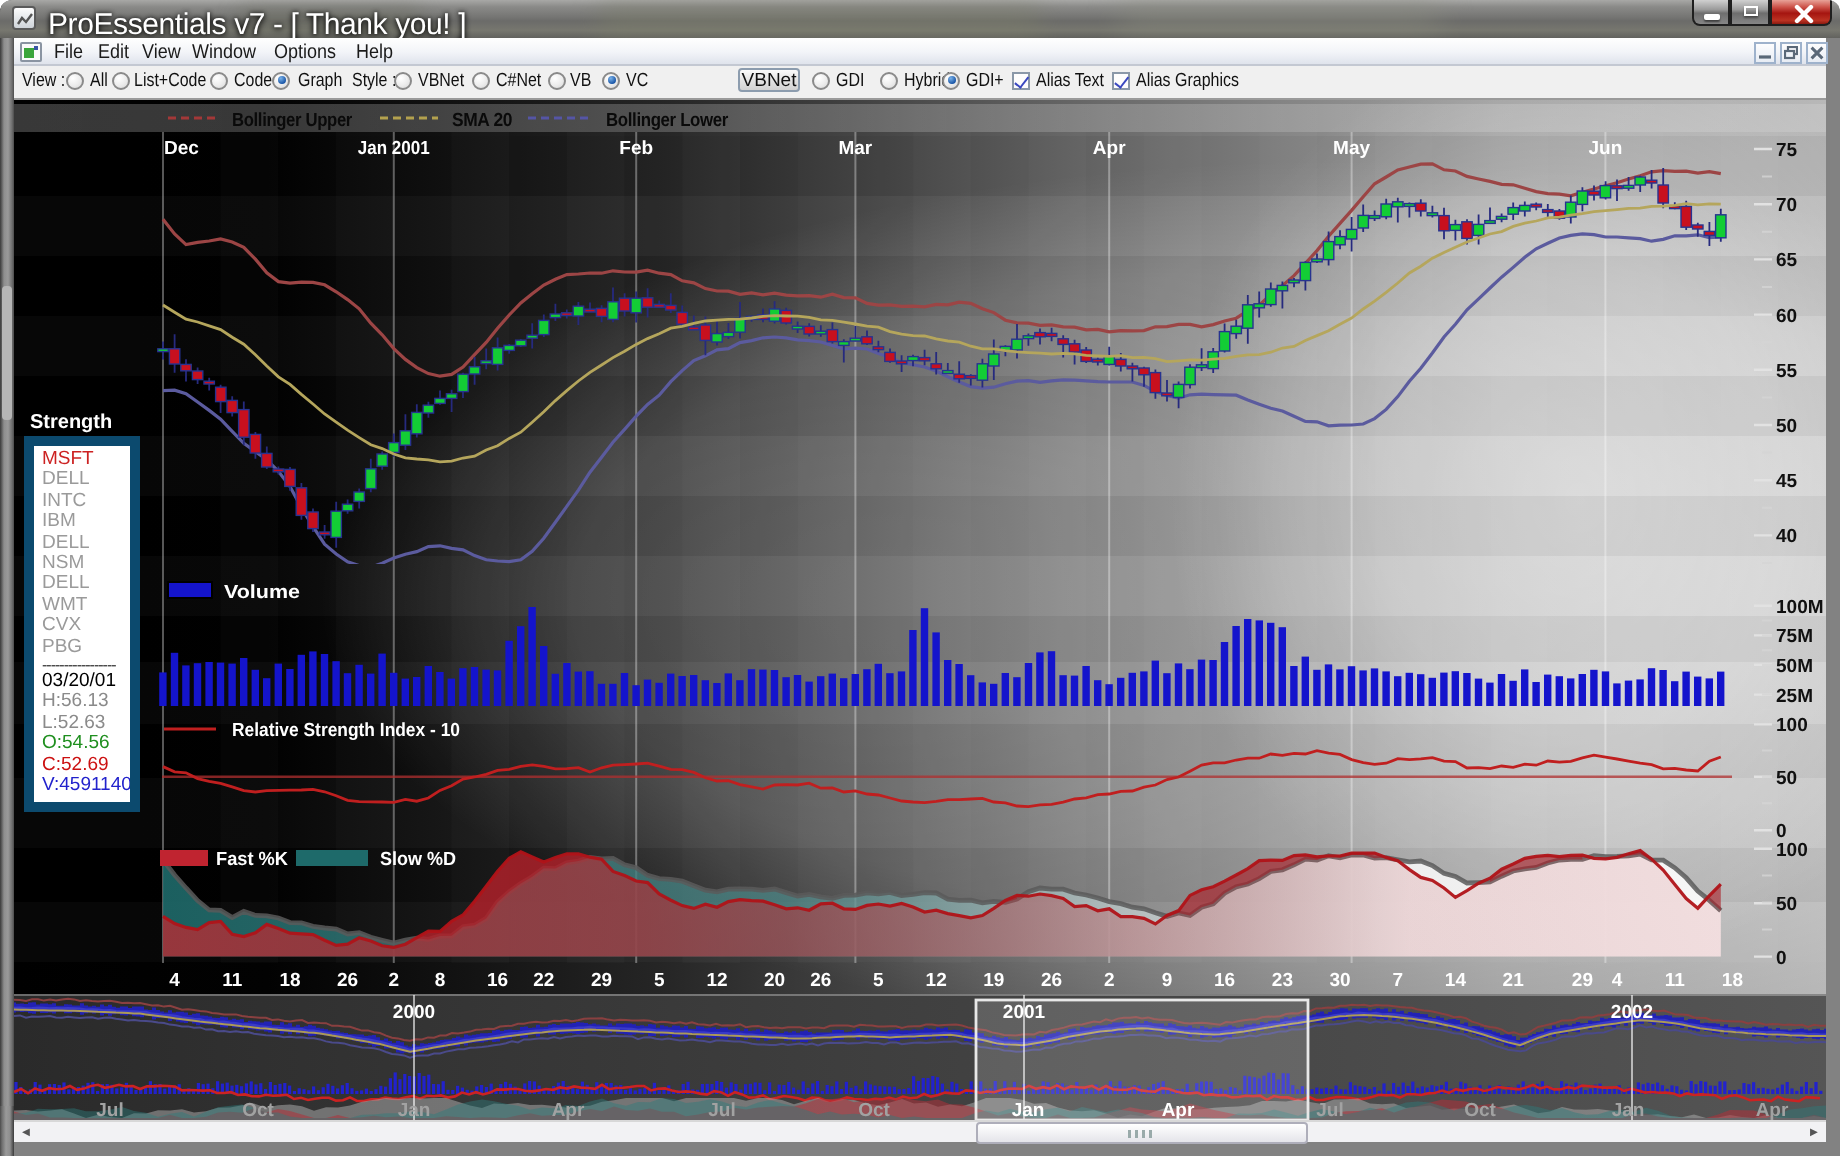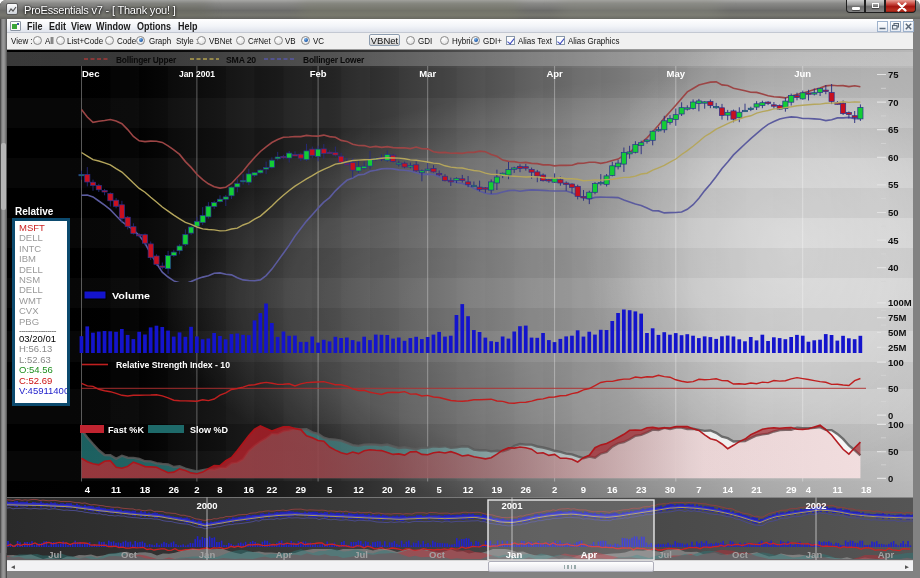--- a/index.html
+++ b/index.html
@@ -7,39 +7,39 @@
 
 #title { position:absolute; left:0; top:0; width:920px; height:19px;
   background:linear-gradient(#a8a8a6 0%, #8a8a88 18%, #757573 45%, #6b6b69 55%, #77776f 80%, #62625e 100%);
   border-radius:6px 6px 0 0; }
 #title .blob1 { position:absolute; left:300px; top:4px; width:220px; height:14px; background:#7d7f6a; filter:blur(7px); opacity:.55; }
 #title .blob2 { position:absolute; left:560px; top:2px; width:160px; height:14px; background:#8e9082; filter:blur(8px); opacity:.5; }
 #title .blob3 { position:absolute; left:120px; top:6px; width:90px; height:10px; background:#696b5e; filter:blur(6px); opacity:.7; }
 #ticon { position:absolute; left:6px; top:3px; width:12px; height:12px;
   background:linear-gradient(#fdfdfd,#cfd4da); border:1px solid #5a5a5a; border-radius:2px; }
 #ticon svg { position:absolute; left:0; top:0; }
-#ttext { position:absolute; left:24px; top:4px; font-size:11px; color:#fff;
+#ttext { position:absolute; left:24px; top:4px; font-size:15px; color:#fff;
   text-shadow:0 1px 3px rgba(0,0,0,.9), 0 0 2px rgba(0,0,0,.8); letter-spacing:-0.2px; }
 
 .cap { position:absolute; top:0; height:13px; border:1px solid #1f1f1f; border-top:none; }
 #bmin { left:846px; width:19px; border-radius:0 0 0 4px;
   background:linear-gradient(#d0d0d0 0%, #9a9a9a 40%, #6e6e6e 55%, #868686 100%); }
 #bmax { left:865px; width:20px;
   background:linear-gradient(#d0d0d0 0%, #9a9a9a 40%, #6e6e6e 55%, #868686 100%); }
 #bclo { left:885px; width:31px; border-radius:0 0 4px 0;
   background:linear-gradient(#e8a298 0%, #cc5148 30%, #a51510 55%, #bb3222 85%, #8c1a10 100%); }
 #bmin i { position:absolute; left:5px; top:7px; width:8px; height:2.5px; background:#fff; border-radius:1px; box-shadow:0 1px 1px rgba(0,0,0,.5); }
 #bmax i { position:absolute; left:6px; top:3px; width:7px; height:5px; border:1.5px solid #fff; box-shadow:0 1px 1px rgba(0,0,0,.4); background:transparent; }
 #bclo svg { position:absolute; left:10.5px; top:2px; }
 #fL { left:0; top:19px; width:7px; height:553px; background:linear-gradient(90deg,#3a3a3a 0,#8e8e8e 2px,#9a9a9a 4px,#6f6f6f 6px,#4c4c4c 7px); }
 #fR { left:913px; top:19px; width:7px; height:553px; background:linear-gradient(270deg,#3a3a3a 0,#8e8e8e 2px,#9a9a9a 4px,#6f6f6f 6px,#4c4c4c 7px); }
 #fLlight { position:absolute; left:1px; top:143px; width:5px; height:67px; background:#b6b6b6; border-radius:2px; }
 
 #menubar { position:absolute; left:7px; top:19px; width:906px; height:14px;
-  background:linear-gradient(#ffffff 0%, #f2f4f8 55%, #dfe3ec 100%); border-bottom:1px solid #c3c8d2;font-weight:bold; }
+  background:linear-gradient(#ffffff 0%, #f2f4f8 55%, #dfe3ec 100%); border-bottom:1px solid #c3c8d2; }
 #menubar .mi { position:absolute; top:2px; font-size:10px; color:#1a1a1a; transform:scaleX(0.9); transform-origin:0 0; }
 #micon { position:absolute; left:3px; top:2px; width:11px; height:10px;
   background:#fafafa; border:1px solid #8a94a2; border-radius:1px; }
 #micon b { position:absolute; left:1px; top:2px; width:5px; height:5px; background:#3aa53a; }
 #micon u { position:absolute; right:1px; top:1px; width:2px; height:2px; background:#3a56a5; }
 .mdib { position:absolute; top:2px; width:11px; height:11px; background:linear-gradient(#fdfdfe,#e7ecf4);
   border:1px solid #9eb2cc; }
 .mdib svg { position:absolute; left:1px; top:1px; }
 
 #toolbar { position:absolute; left:7px; top:33px; width:906px; height:14px; background:#f0f0f0; }
@@ -53,21 +53,21 @@
   border:solid #3a48c0; border-width:0 1.8px 1.8px 0; transform:rotate(38deg); }
 #copybtn { position:absolute; left:362px; top:0.5px; width:31px; height:12px;
   background:linear-gradient(#fbfbfb,#e4e4e4 50%,#d2d2d2); border:1px solid #8c9cae; border-radius:2px;
   font-size:9.5px; color:#111; text-align:center; line-height:11px; }
 #gap { position:absolute; left:7px; top:47px; width:906px; height:3px; background:#f0f0f0; border-bottom:1px solid #9a9a9a; }
 
 #chart { position:absolute; left:7px; top:50px; width:906px; height:510px; background:#d946ef; }
 
 #plab { position:absolute; left:15px; top:206px; font-size:10px; font-weight:bold; color:#fff; }
 #pbox { position:absolute; left:12px; top:218px; width:58px; height:188px; background:#fff;
-  border:3px solid #0c4a6e; font-size:9.5px; line-height:10.4px; padding:2px 0 0 4px; overflow:hidden; }
+  border:5px solid #0c4a6e; font-size:9.5px; line-height:10.4px; padding:2px 0 0 4px; overflow:hidden; }
 #pbox div { white-space:nowrap; }
 #pbox .sep { color:#333; font-size:8px; line-height:7px; letter-spacing:-0.5px; overflow:hidden; }
 
 #hscroll { position:absolute; left:7px; top:560px; width:906px; height:11px; background:#f2f2f4; border-top:1px solid #d8d8d8; }
 #hscroll .arr { position:absolute; top:0; width:10px; height:11px; color:#555; font-size:6.5px; line-height:11px; text-align:center; }
 #thumb { position:absolute; left:481px; top:0; width:166px; height:11px;
   background:linear-gradient(#ffffff,#e4e4ea); border:1px solid #aeaeba; border-radius:2px; }
 #thumb i { position:absolute; left:50%; top:3px; width:14px; height:4px; margin-left:-7px;
   background:repeating-linear-gradient(90deg,#9aa 0,#9aa 1.5px,transparent 1.5px,transparent 3.5px); }
 .wlab { font-size:9.5px; font-weight:bold; fill:#ffffff; }
@@ -1057,21 +1057,21 @@
           <text x="665" y="558" text-anchor="middle" class="glab">Jul</text>
           <text x="740" y="558" text-anchor="middle" class="glab">Oct</text>
           <text x="814" y="558" text-anchor="middle" class="glab">Jan</text>
           <text x="886" y="558" text-anchor="middle" class="glab">Apr</text>
         </g>
 
   <rect x="488" y="500" width="166" height="60" fill="#ffffff" fill-opacity="0.16" stroke="#e8e8e8" stroke-width="1.4"></rect>
  </svg>
  </div>
 
- <div id="plab">Relative</div>
+ <div id="plab">Strength</div>
  <div id="pbox">
    <div style="color:#cc2222">MSFT</div>
    <div style="color:#9a9a9a">DELL</div>
    <div style="color:#9a9a9a">INTC</div>
    <div style="color:#9a9a9a">IBM</div>
    <div style="color:#9a9a9a">DELL</div>
    <div style="color:#9a9a9a">NSM</div>
    <div style="color:#9a9a9a">DELL</div>
    <div style="color:#9a9a9a">WMT</div>
    <div style="color:#9a9a9a">CVX</div>

